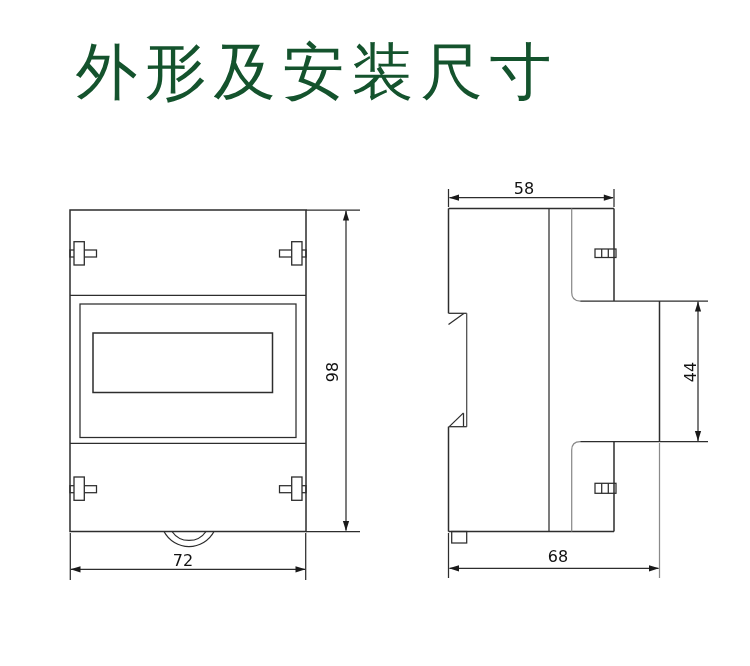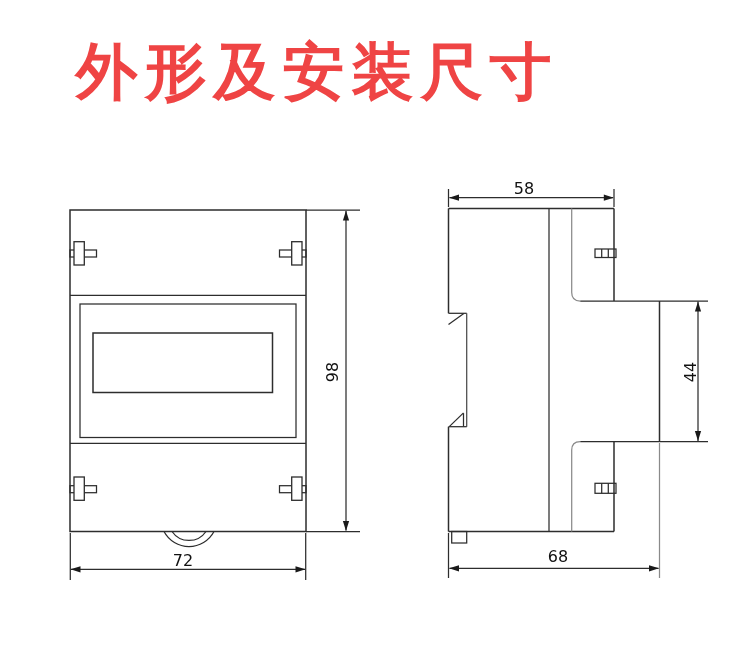--- a/index.html
+++ b/index.html
@@ -4,22 +4,22 @@
 <style>
   html,body{margin:0;padding:0;}
   body{
     width:750px;height:666px;position:relative;overflow:hidden;
     background:#ffffff;
     font-family:"DejaVu Sans","Liberation Sans",sans-serif;
   }
   .title{
     position:absolute;top:38px;left:0;width:634px;
     text-align:center;
-    font-size:62px;font-weight:700;letter-spacing:7px;
-    color:#ef4444;line-height:1.1;white-space:nowrap;
+    font-size:62px;font-weight:400;letter-spacing:7px;
+    color:#14532d;line-height:1.1;white-space:nowrap;
   }
   svg{position:absolute;left:0;top:0;}
   .s{stroke:#2d2d2d;fill:none;stroke-width:1.25;}
   .thick{stroke-width:1.5;}
   .gray{stroke:#8a8a8a;}
   .mid{stroke:#4a4a4a;}
   .wfill{fill:#ffffff;stroke:#2d2d2d;stroke-width:1.3;}
   .arrow{fill:#1a1a1a;stroke:none;}
   .dimtext{
     font-family:"DejaVu Sans","Liberation Sans",sans-serif;

